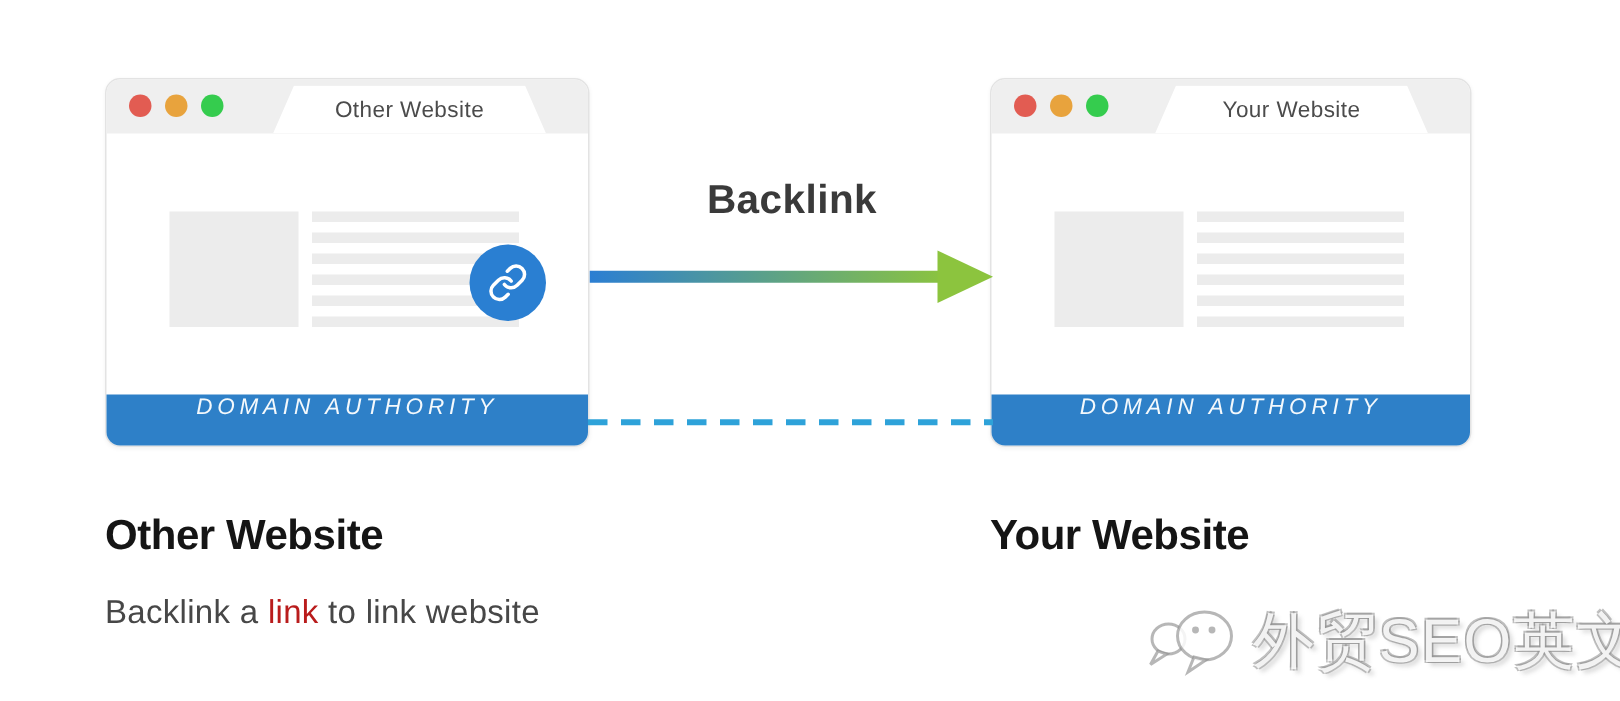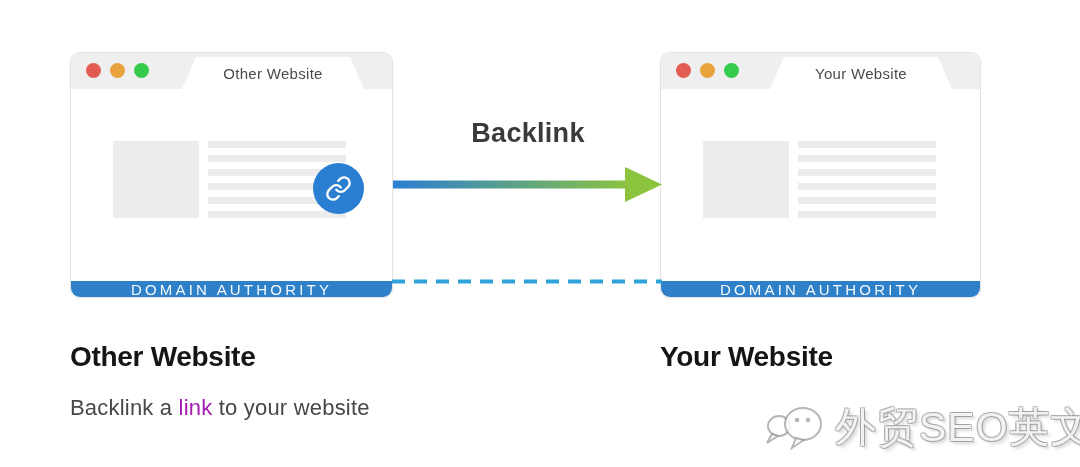--- a/index.html
+++ b/index.html
@@ -45,23 +45,23 @@
   }
   .line { height:7px; background:#ececec; }
 
   .link-badge {
     position:absolute; left:242px; top:110px; width:51px; height:51px;
     border-radius:50%; background:#2a7fd2;
     display:flex; align-items:center; justify-content:center;
   }
 
   .da-bar {
-    position:absolute; left:0; right:0; bottom:0; height:16px;
+    position:absolute; left:0; right:0; bottom:0; height:34px;
     background:#2e80c8; border-radius:0 0 9px 9px;
-    display:flex; align-items:center; justify-content:center;
+    display:flex; align-items:flex-start; justify-content:center;font-style:italic;
   }
   .da-bar span {
     color:rgba(255,255,255,.95); font-size:15px; letter-spacing:3.2px;
   }
 
   
   .backlink-label {
     position:absolute; left:395px; top:118px; width:266px;
     text-align:center; font-size:27px; font-weight:700; color:#3a3a3a;
     letter-spacing:.3px;
@@ -74,21 +74,21 @@
   .caption.other { left:70px; }
   .caption.your  { left:660px; }
   .caption h2 {
     margin:0; font-size:28px; font-weight:700; color:#151515;
     letter-spacing:-.3px;
   }
   .caption p {
     margin:22px 0 0; font-size:22px; color:#474747; letter-spacing:.2px;
     white-space:nowrap;
   }
-  .hl-link     { color:#a21caf;text-align:right; }
+  .hl-link     { color:#b91c1c;text-align:right; }
   .hl-backlink { color:#2fad4b; }
 
   
   .watermark {
     position:absolute; left:765px; top:398px; display:flex;
     align-items:center; z-index:5; pointer-events:none;
   }
   .watermark-text {
     font-size:41px; line-height:58px; letter-spacing:1px; white-space:nowrap;
     color:rgba(255,255,255,.88); margin-left:4px;
@@ -178,21 +178,21 @@
     <rect x="0" y="16.5" width="238" height="8" fill="url(#arrowGrad)"></rect>
     <polygon points="232,3 269,20.5 232,38" fill="#8cc43e"></polygon>
   </svg>
 
   <svg class="connector-svg" width="270" height="9" viewBox="0 0 270 9">
     <line x1="0" y1="4.5" x2="270" y2="4.5" stroke="#2ea2d9" stroke-width="4" stroke-dasharray="13 9"></line>
   </svg>
 
   <div class="caption other">
     <h2>Other Website</h2>
-    <p><span>Backlink a </span><span class="hl-link">link</span><span> to your website</span></p>
+    <p><span>Backlink a </span><span class="hl-link">link</span><span> to link website</span></p>
   </div>
 
   <div class="caption your">
     <h2>Your Website</h2>
   </div>
 
   <div class="watermark">
     <svg width="66" height="58" viewBox="0 0 66 58">
       <g stroke="rgba(145,145,145,.65)" stroke-width="2" fill="rgba(255,255,255,.85)">
         <ellipse cx="14" cy="28" rx="11" ry="10"></ellipse>

